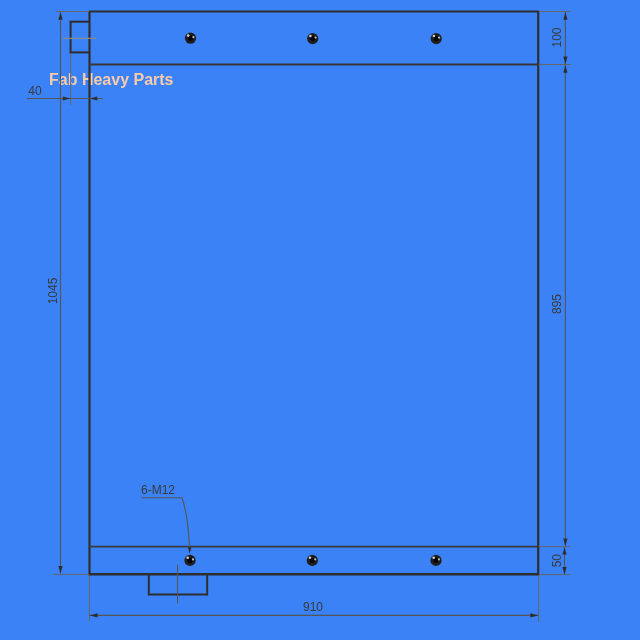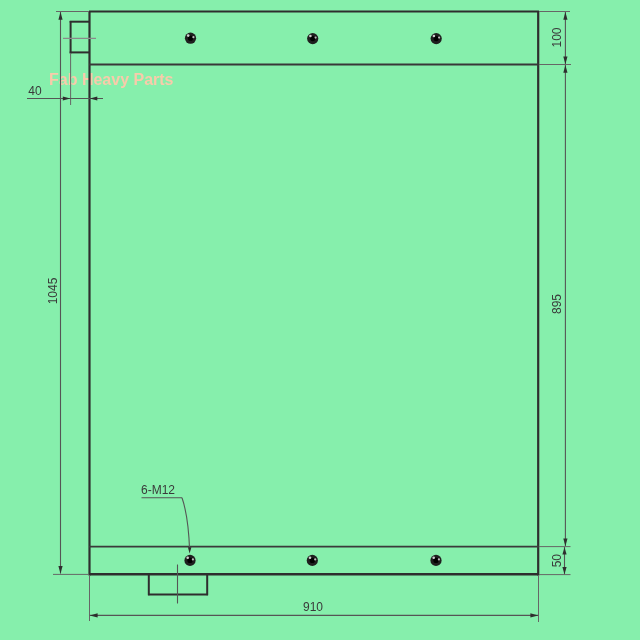--- a/index.html
+++ b/index.html
@@ -1,16 +1,16 @@
 <!DOCTYPE html>
 <html><head>
 <meta charset="utf-8">
 <style>
   html,body{margin:0;padding:0;background:#ffffff;}
-  .page{width:640px;height:640px;position:relative;background:#86efac;overflow:hidden;}
+  .page{width:640px;height:640px;position:relative;background:#3b82f6;overflow:hidden;}
   svg{position:absolute;top:0;left:0;}
   text{font-family:"Liberation Sans", sans-serif;}
   text.dim{fill:#3a3a3a;}
 </style>
 </head>
 <body>
 <div class="page">
 <svg width="640" height="640" viewBox="0 0 640 640">
 
 <text x="49" y="85" font-size="16" font-weight="bold" fill="#f8cbaa">Fab Heavy Parts</text>

